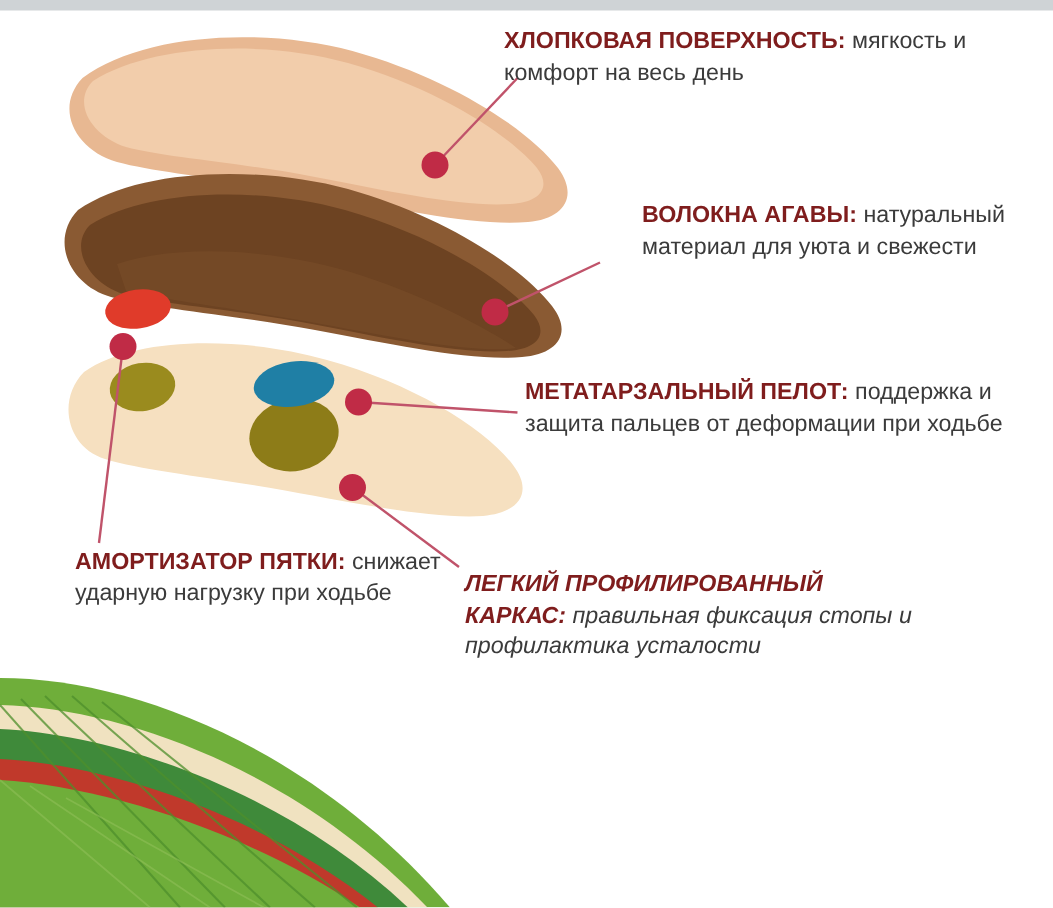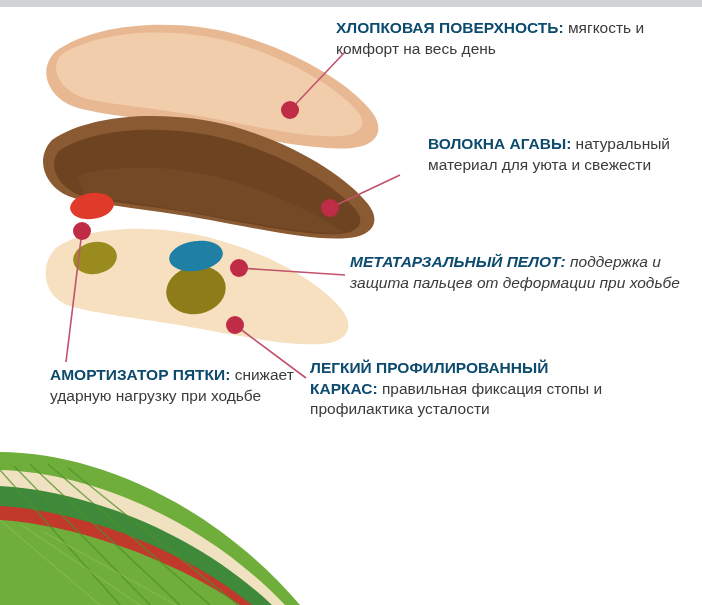--- a/index.html
+++ b/index.html
@@ -34,32 +34,32 @@
     width: 702px;
     height: 605px;
   }
   .callout {
     position: absolute;
     font-size: 15.5px;
     line-height: 1.33;
     color: #333333;
   }
   .callout .hd {
-    color: #0c4a6e;
+    color: #7f1d1d;
     font-weight: bold;
   }
   .callout .bd {
     color: #3b3b3b;
   }
   
   #c-cotton { left: 336px; top: 18px;  width: 330px; }
   #c-agave  { left: 404px; top: 134px; width: 290px; margin-left: 24px; }
-  #c-pelot  { left: 350px; top: 252px; width: 340px; font-style: italic; }
+  #c-pelot  { left: 350px; top: 252px; width: 340px; }
   #c-heel   { left: 16px;  top: 365px; width: 290px; margin-left: 34px; }
-  #c-frame  { left: 310px; top: 358px; width: 300px; }
+  #c-frame  { left: 310px; top: 380px; width: 300px; font-style: italic; }
 </style>
 </head>
 <body>
 
 <div id="stage">
 
   <div class="topbar"></div>
 
   <svg class="art" viewBox="0 0 702 605">
 

